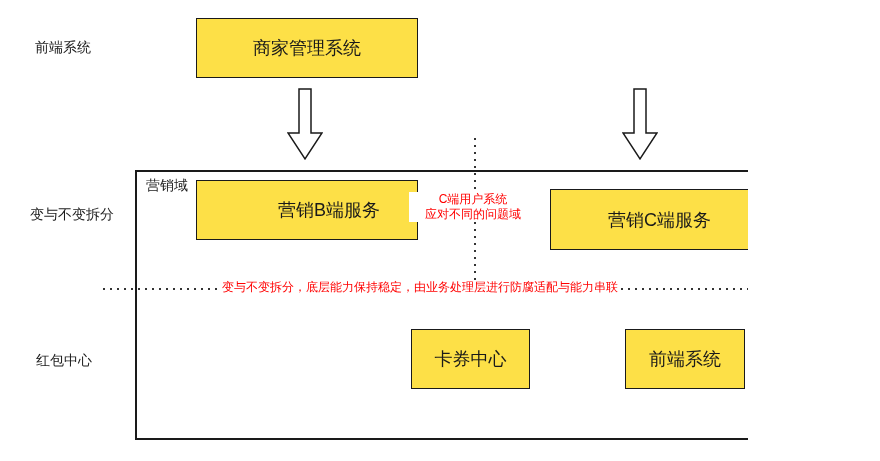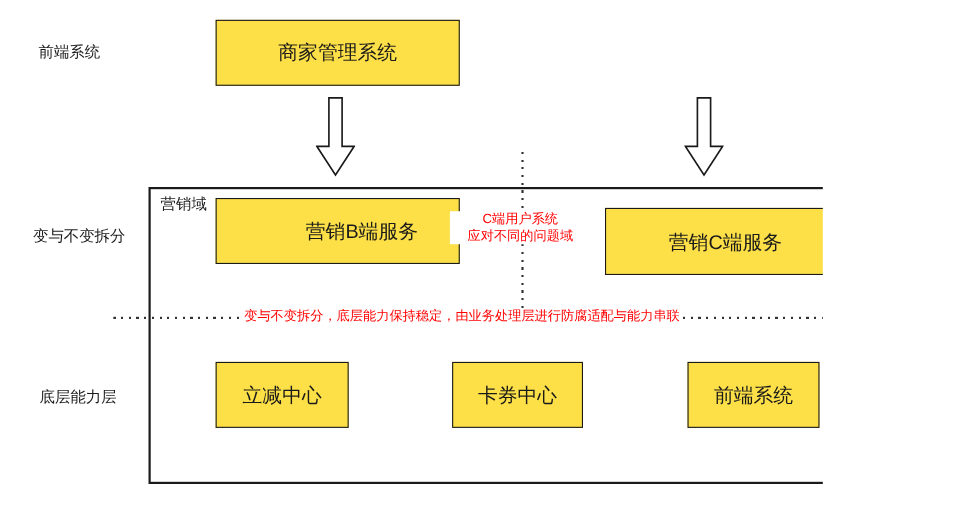--- a/index.html
+++ b/index.html
@@ -43,21 +43,21 @@
     left:180px;top:280px;padding:0 2px;margin-left:40px;
   }
 </style>
 </head>
 <body>
 
 <div class="canvas">
 
   <div class="layer-label" style="left:35px;top:39px;">前端系统</div>
   <div class="layer-label" style="left:30px;top:206px;">变与不变拆分</div>
-  <div class="layer-label" style="left:36px;top:352px;">底层能力层</div>
+  <div class="layer-label" style="left:36px;top:352px;">红包中心</div>
 
   <div class="node" style="left:196px;top:18px;width:222px;height:60px;">商家管理系统</div>
 
   <svg class="arrow" style="left:287px;top:88px;" viewBox="0 0 36 73">
     <path d="M12 1 H24 V45 H35 L18 71 L1 45 H12 Z" fill="#ffffff" stroke="#1a1a1a" stroke-width="1.5"></path>
   </svg>
   <svg class="arrow" style="left:622px;top:88px;" viewBox="0 0 36 73">
     <path d="M12 1 H24 V45 H35 L18 71 L1 45 H12 Z" fill="#ffffff" stroke="#1a1a1a" stroke-width="1.5"></path>
   </svg>
 
@@ -69,17 +69,16 @@
 
   <div class="v-dotted"></div>
   <div class="h-dotted"></div>
 
   <div class="annotation annotation-bc" style="color:#ff0000;">
     <div>C端用户系统</div>
     <div>应对不同的问题域</div>
   </div>
   <div class="annotation annotation-stability" style="color:#ff0000;">变与不变拆分，底层能力保持稳定，由业务处理层进行防腐适配与能力串联</div>
 
-  <div class="node" style="left:196px;top:329px;width:121px;height:60px;">立减中心</div>
   <div class="node" style="left:411px;top:329px;width:119px;height:60px;text-align:center;">卡券中心</div>
   <div class="node" style="left:625px;top:329px;width:120px;height:60px;">前端系统</div>
 
 </div>
 
 </body></html>

